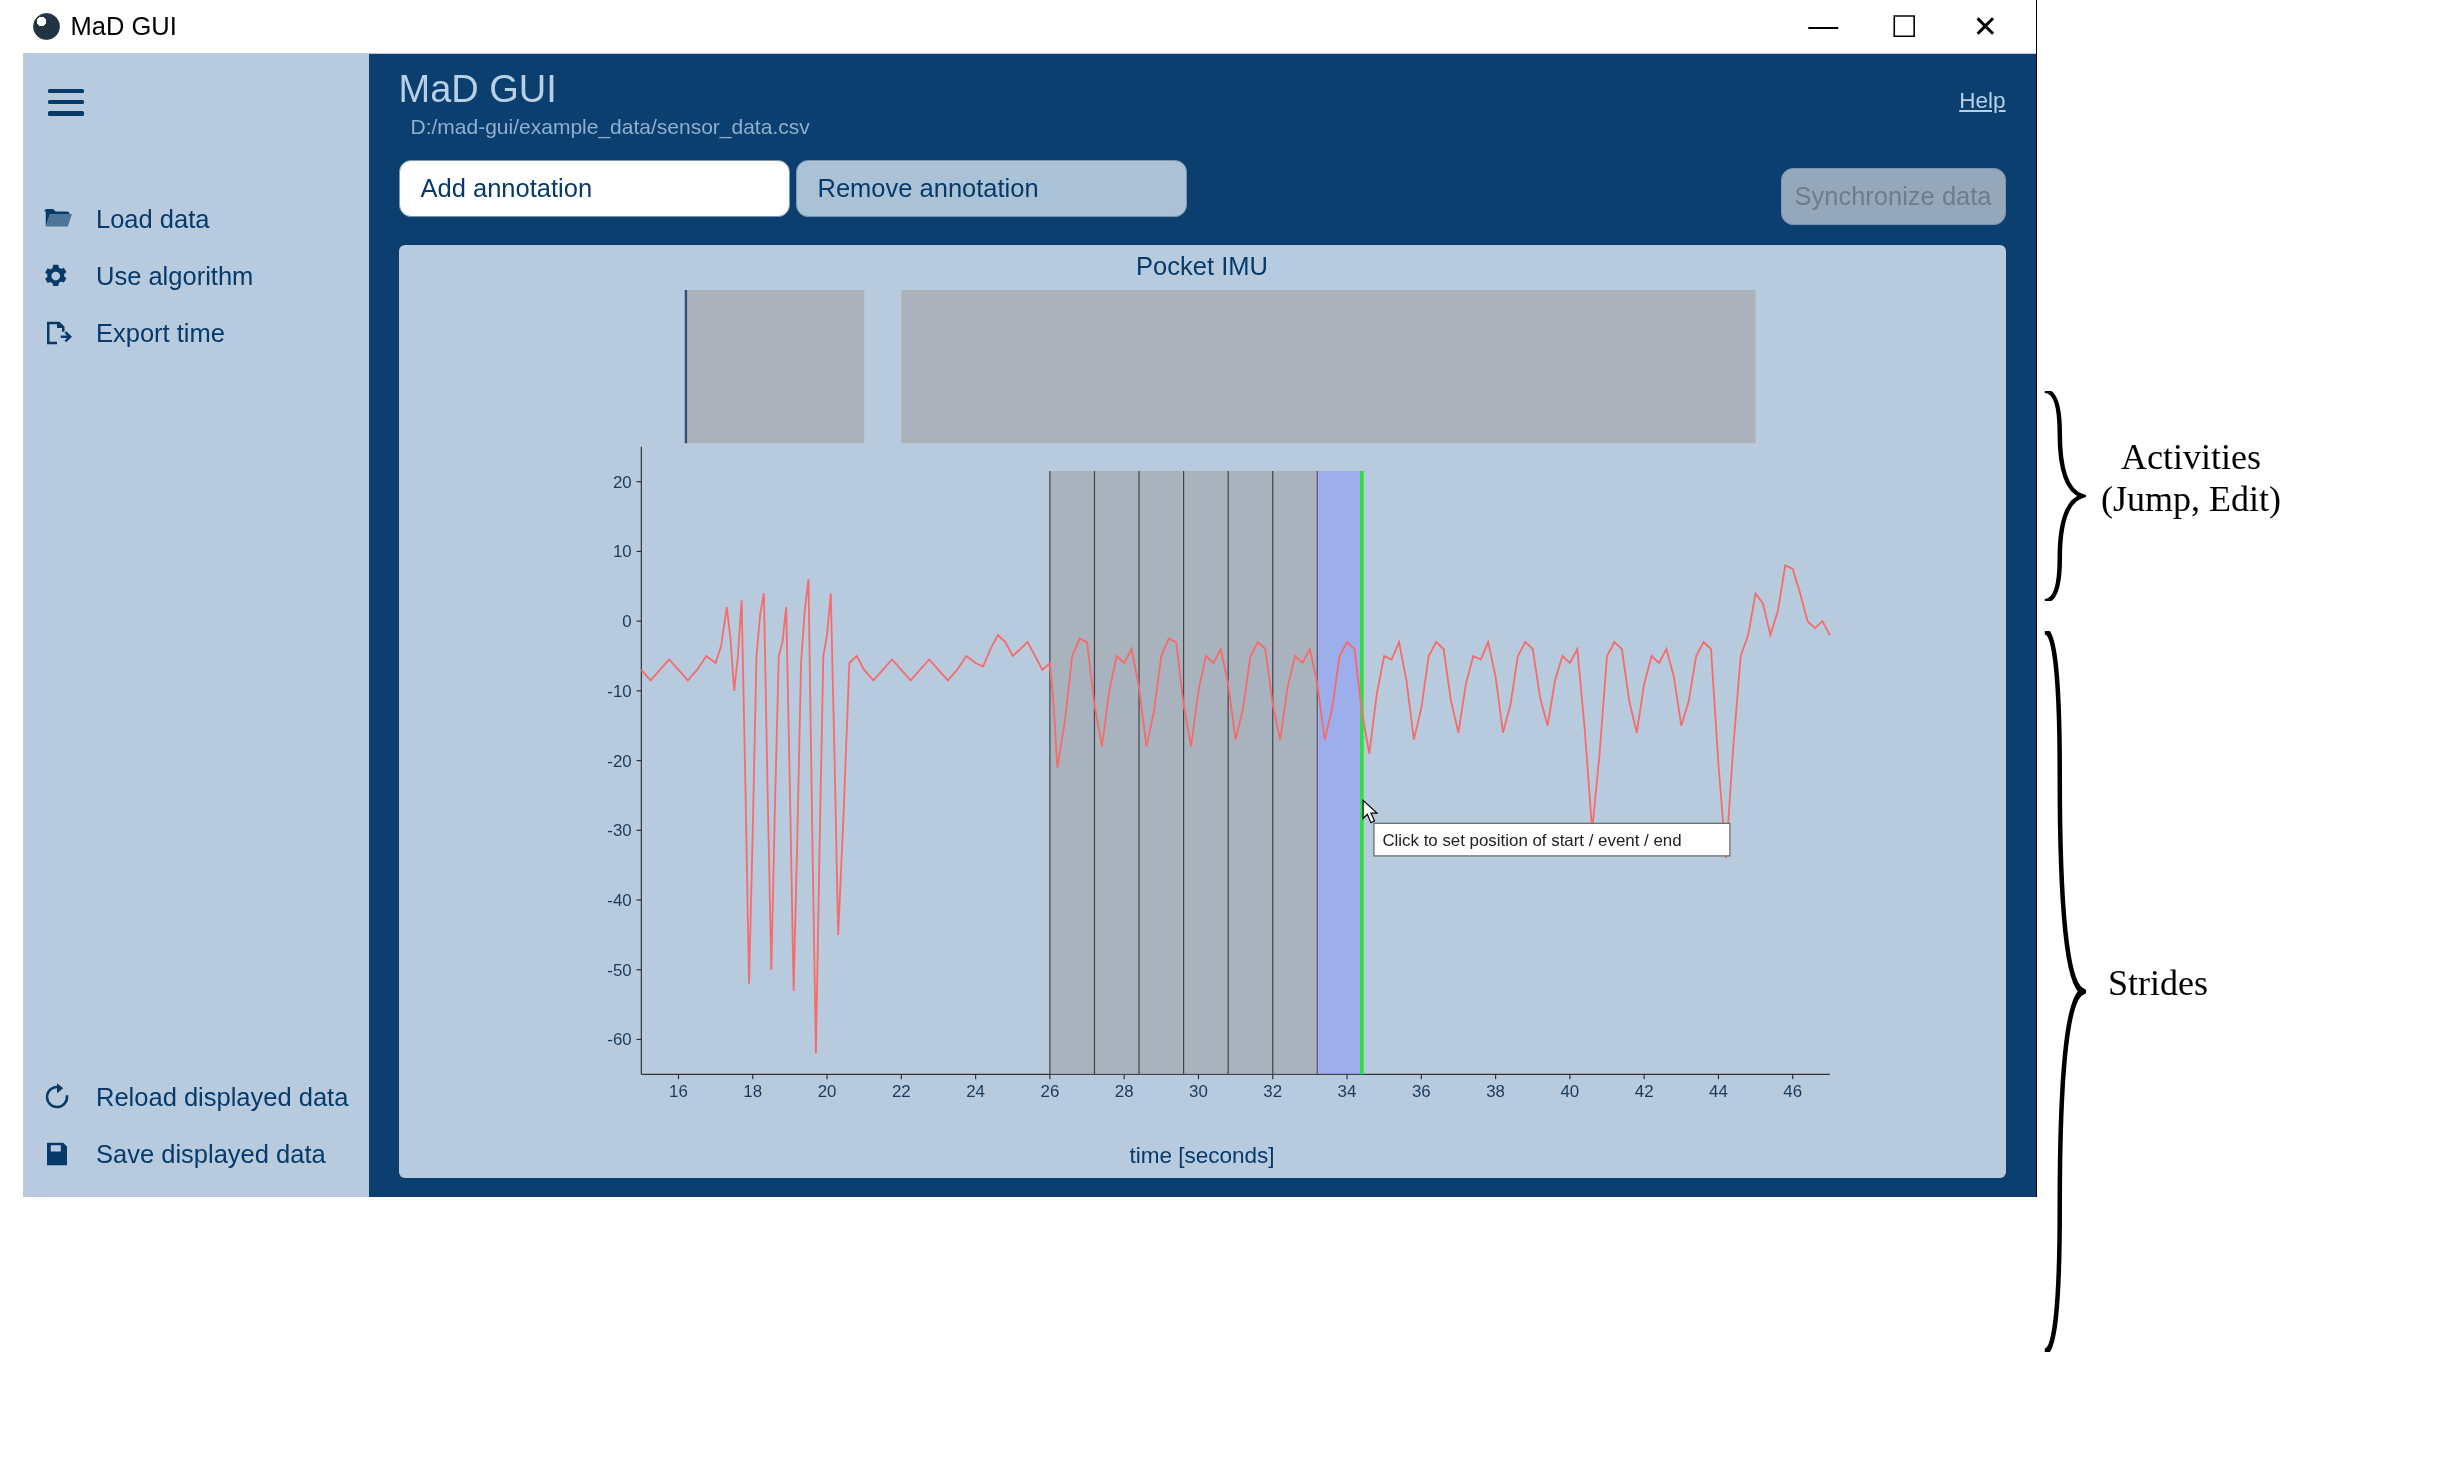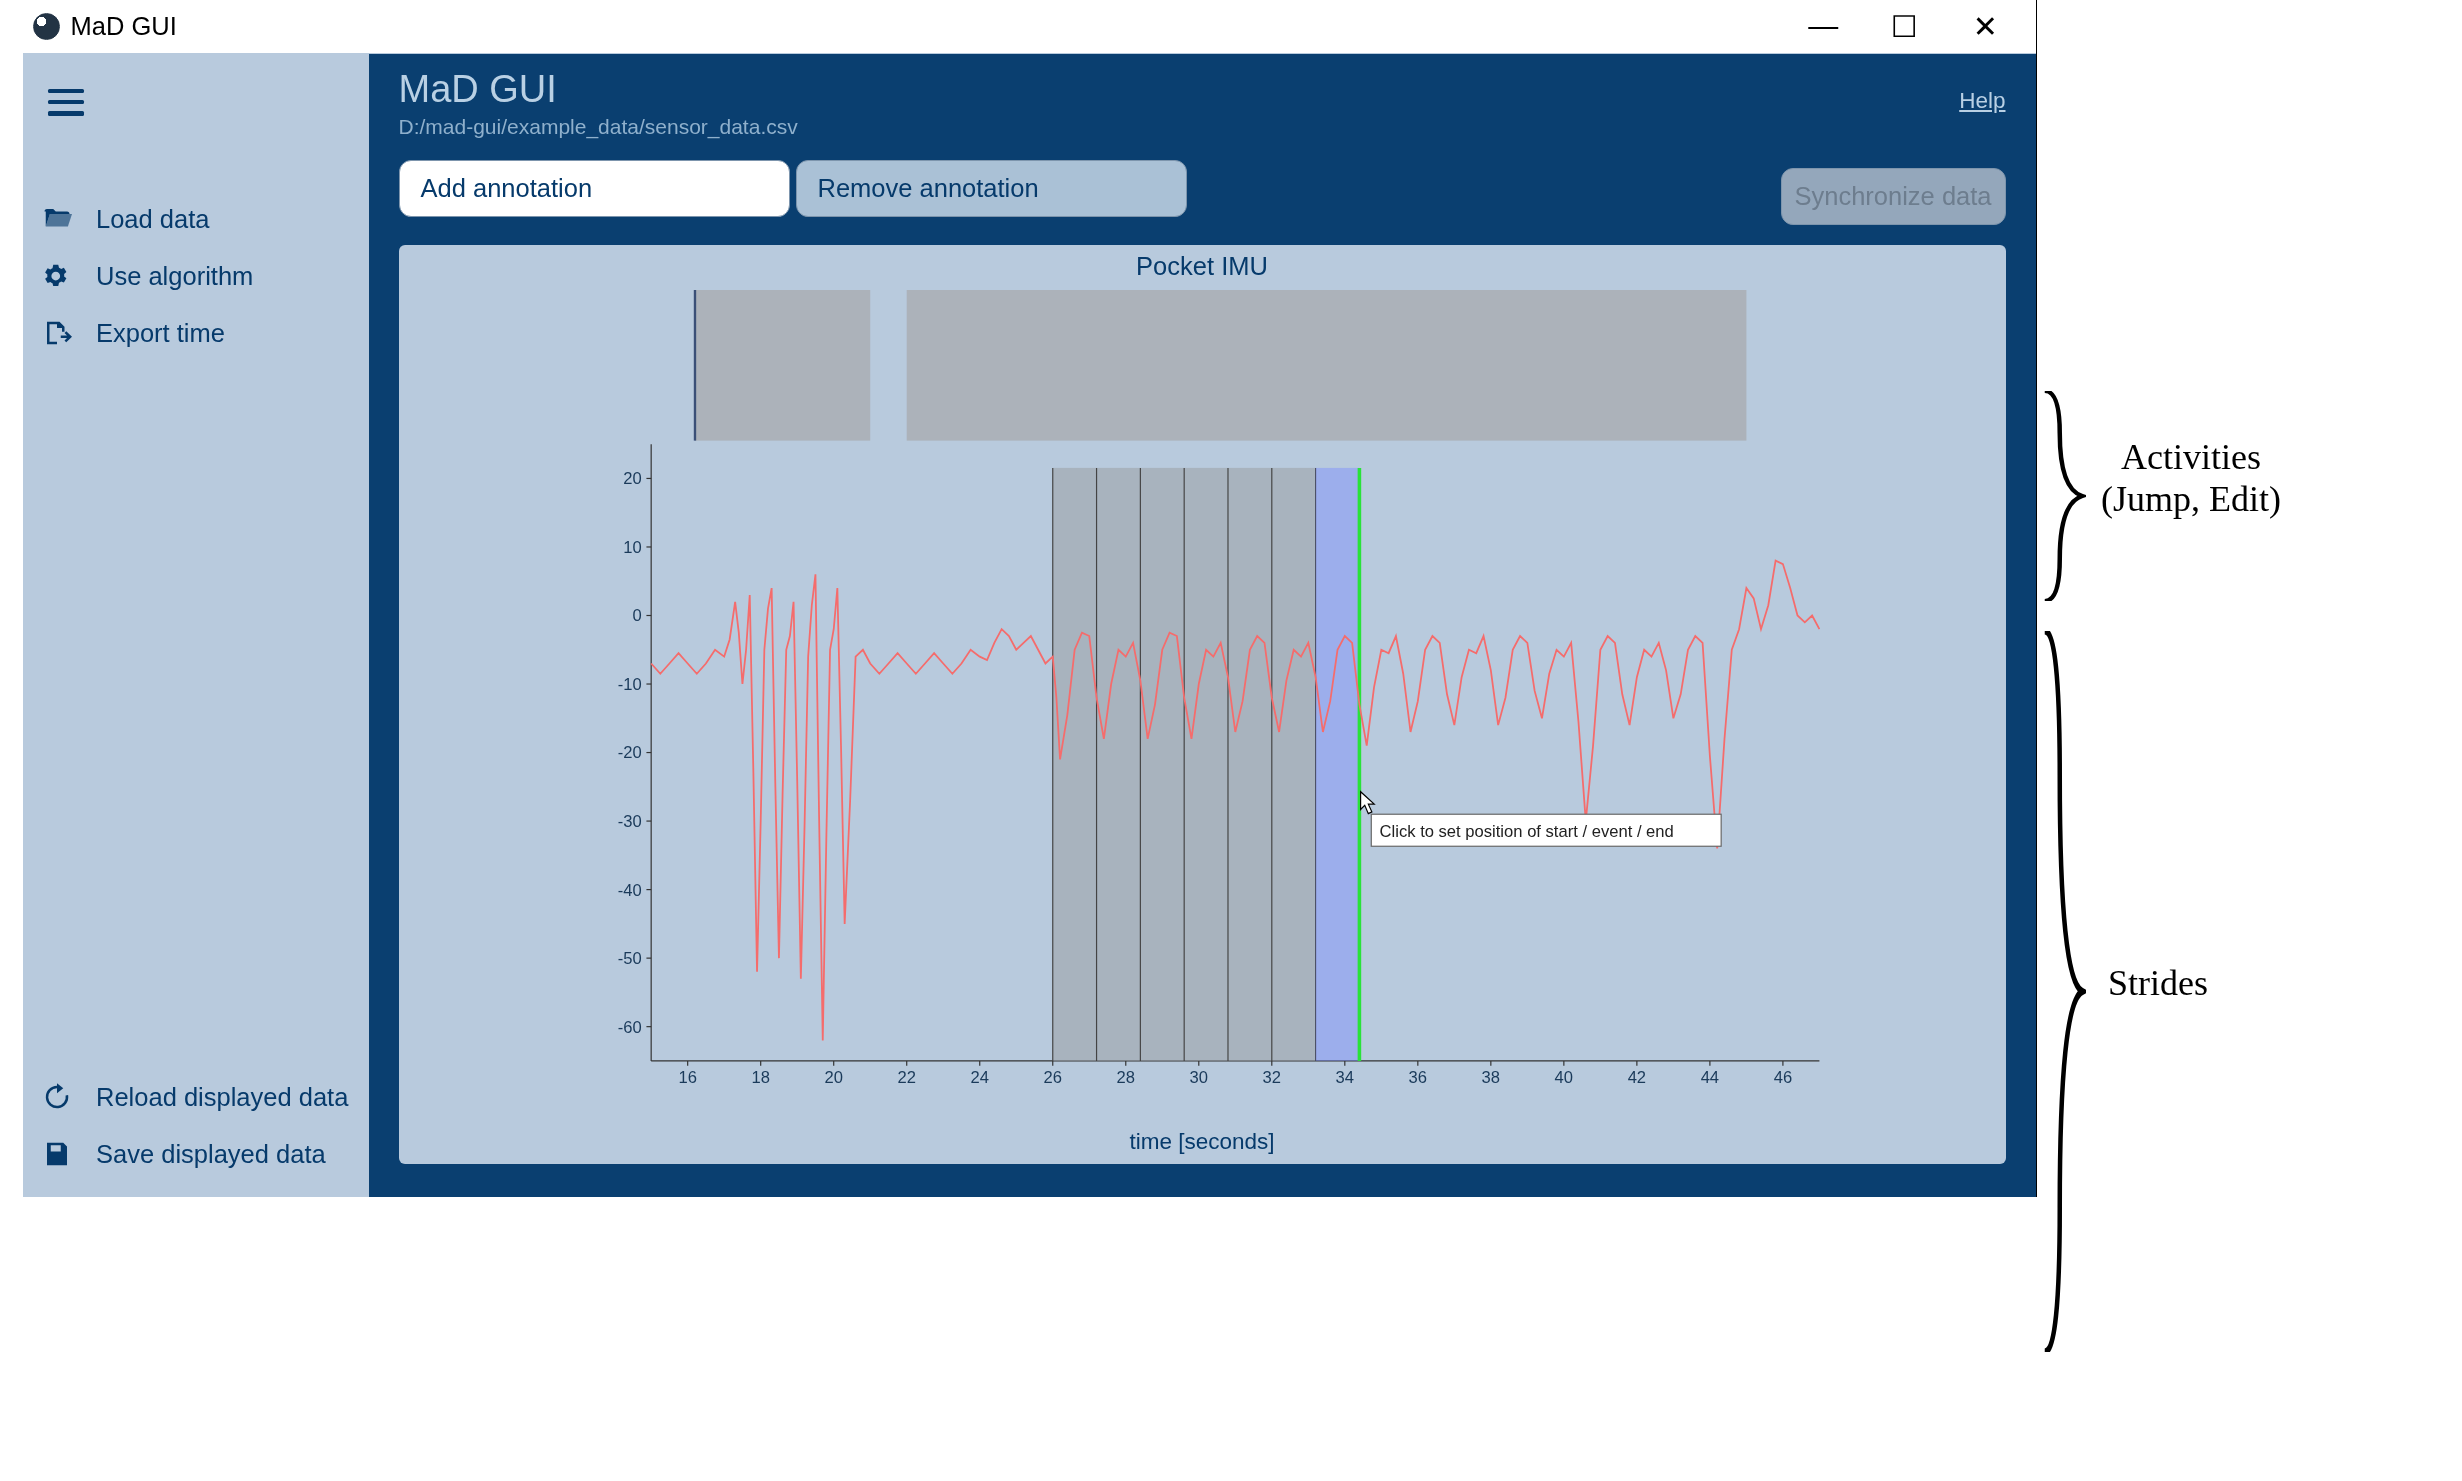--- a/index.html
+++ b/index.html
@@ -84,21 +84,21 @@
 
   
   .maincol { flex:1; display:flex; flex-direction:column; min-width:0; }
 
   
   .apphead {
     background:var(--navy2); color:#c7d6e6;
     padding:13.5px 30px 9px 30px;
   }
   .apphead .title { font-size:38px; color:#b9d0e4; }
-  .apphead .path  { font-size:21px; color:#8fb0cc; padding-top:4.5px; }
+  .apphead .path  { font-size:21px; color:#8fb0cc; padding-top:4.5px;margin-left:12px; }
   .help { float:right; text-decoration:underline; font-size:22.5px;
           color:#b9d0e4; margin-top:20px; cursor:pointer;}
 
   
   .toolbar {
     background:var(--navy2);
     display:flex; gap:6px; padding:12px 30px 19.5px 30px;
   }
   .tbtn {
     flex:0 0 391px; height:57px;
@@ -108,21 +108,21 @@
     border:0.8px solid #7d95ad;
     background:var(--panel);
     cursor:pointer;
   }
   .tbtn.active { background:#ffffff; }
   .tbtn.right  { margin-left:auto; flex:0 0 225px;
                  background:var(--btn-bg3); color:#6d7d8e;
                  justify-content:center; padding-left:0;margin-top:8px;}
 
   
-  .plotpanel { flex:1; background:var(--navy2); padding:0 30px 33px 30px; }
+  .plotpanel { flex:1; background:var(--navy2); padding:0 30px 19px 30px; }
   .plotbg {
     width:100%; height:100%;
     background:var(--canvas);
     border-radius:6px;
     position:relative;
   }
   .plottitle {
     text-align:center; font-size:25.5px; color:var(--navy);
     padding-top:7.5px;
   }

